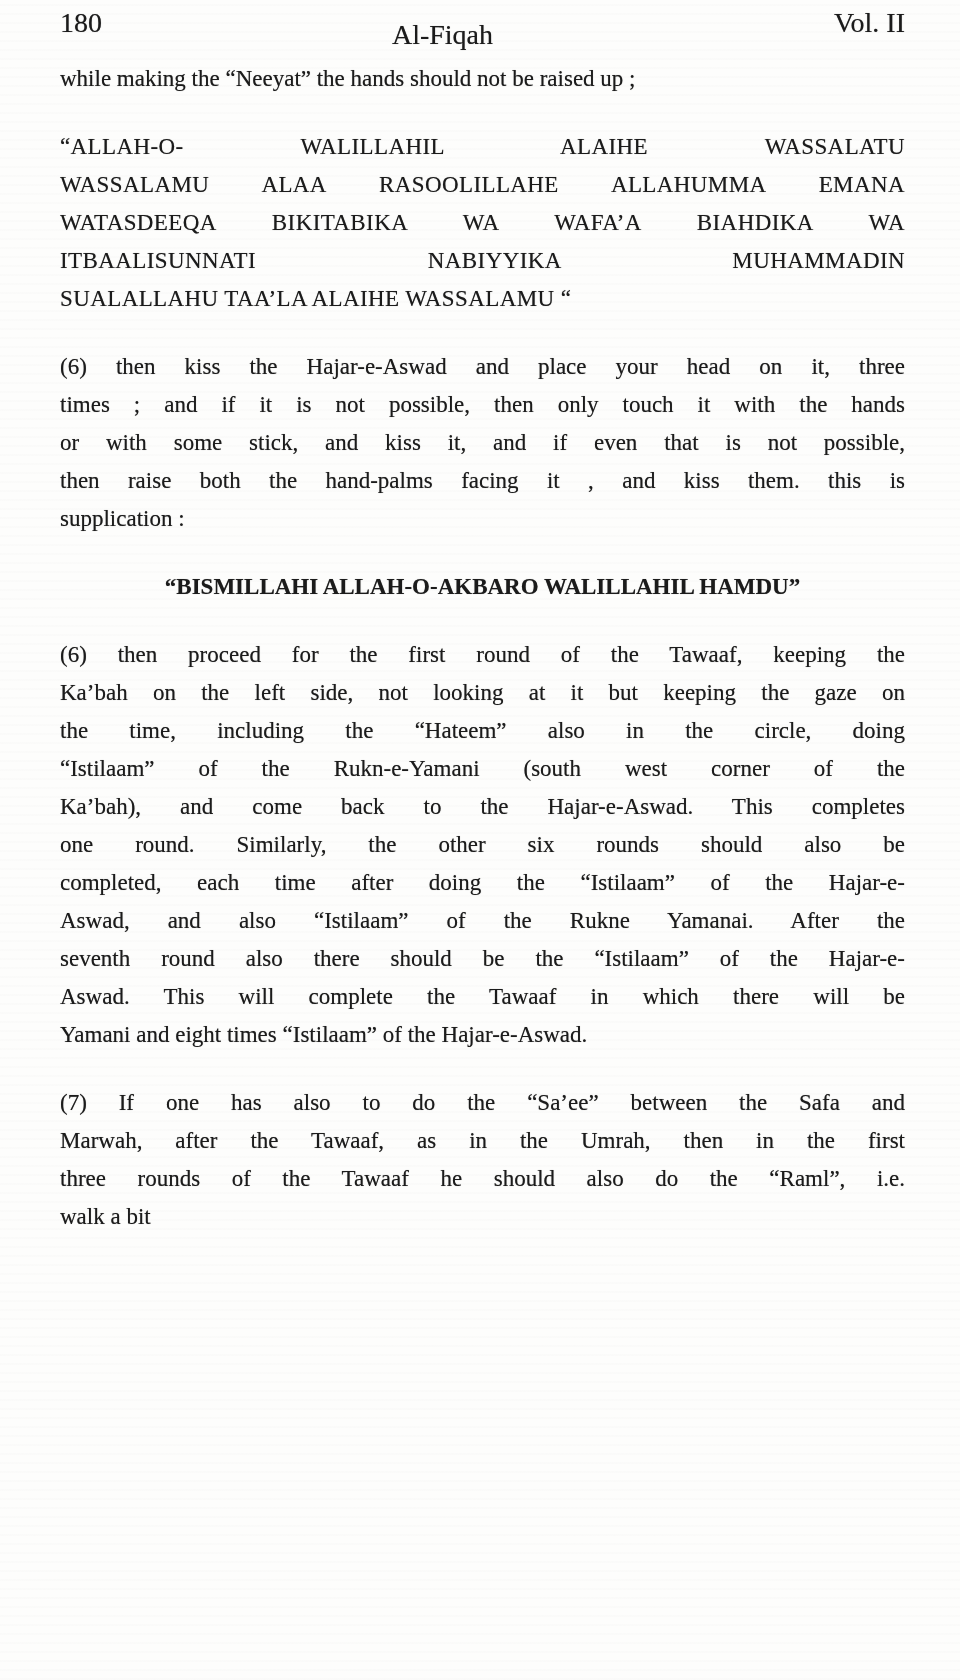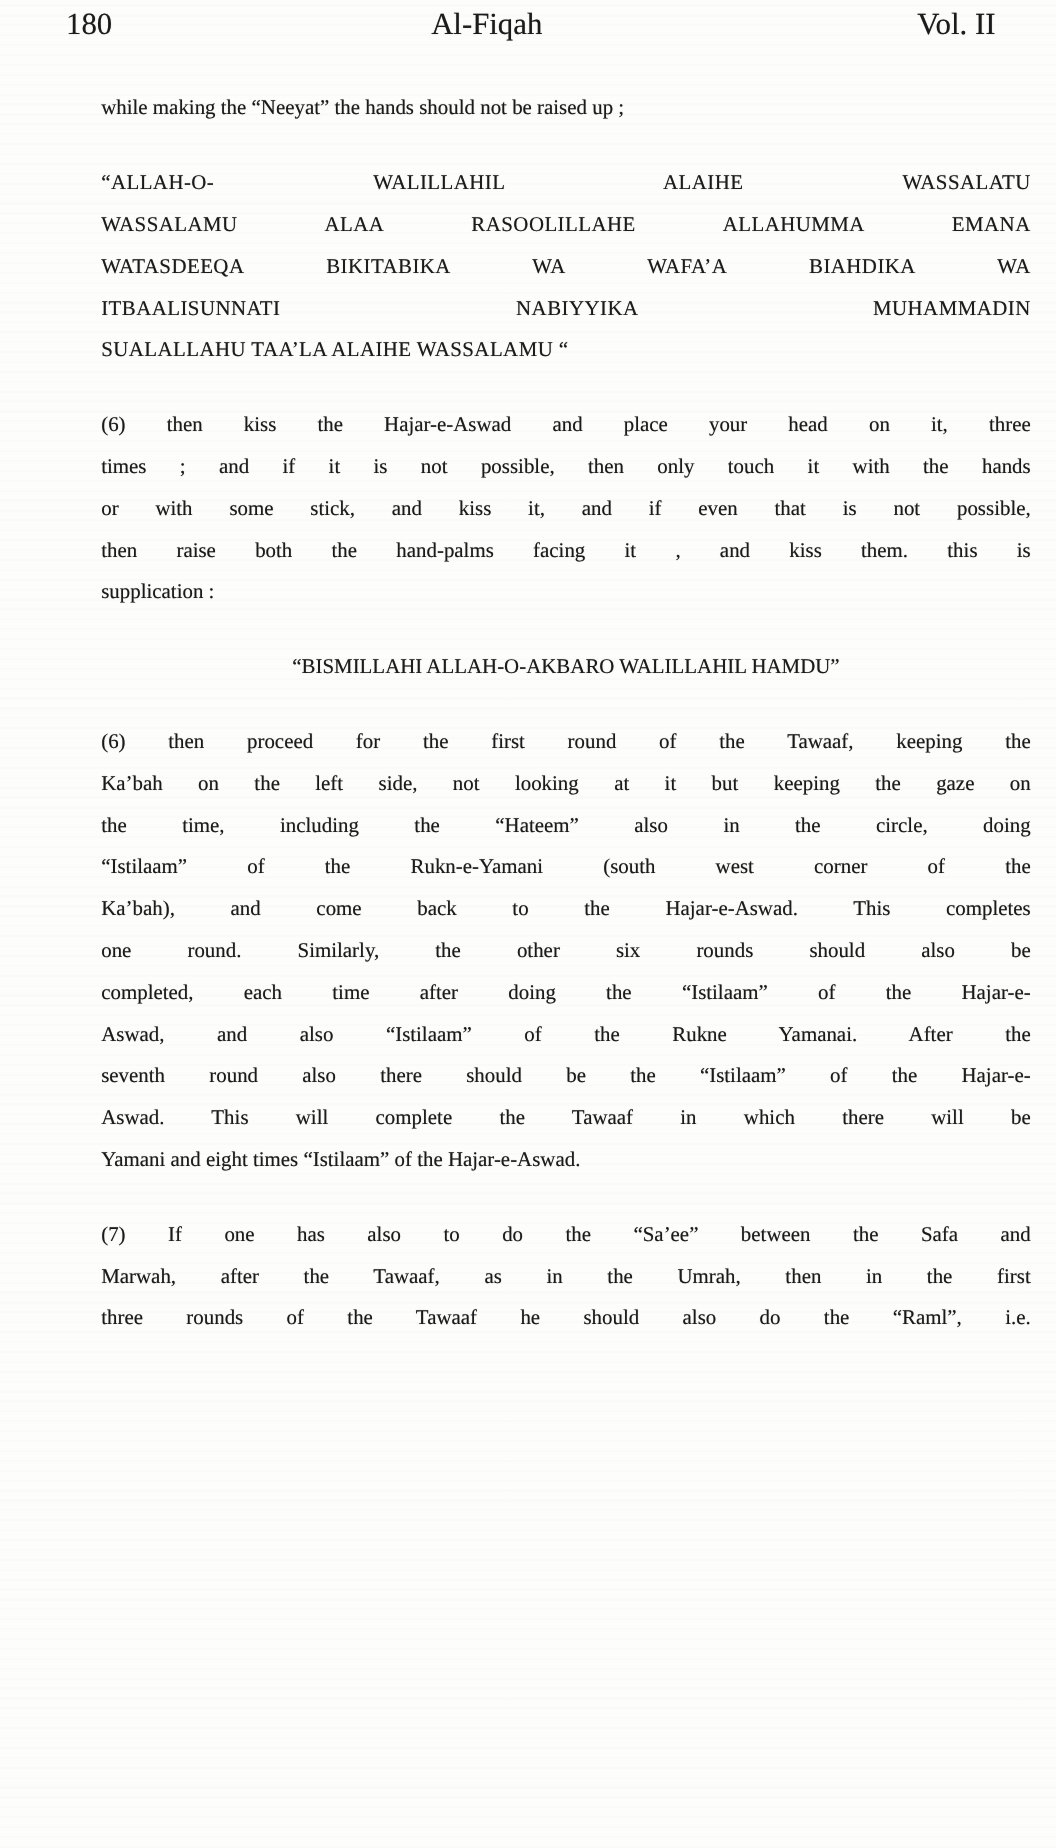--- a/index.html
+++ b/index.html
@@ -35,52 +35,53 @@
     justify-content: space-between;
     align-items: baseline;
     font-size: 28px;
     line-height: 34px;
   }
   .header .center-title {
     position: absolute;
     left: 0;
     right: 80px;
     text-align: center;
+    margin-top: 12px;
   }
   .header .vol {
     margin-left: auto;
   }
   .content {
     position: absolute;
-    top: 80px;
+    top: 60px;
     left: 60px;
     width: 845px;
-    font-size: 19px;
+    font-size: 23px;
     line-height: 38px;
-    margin-left: 32px;
   }
   .paragraph {
     margin: 0 0 30px 0;
   }
   .paragraph.caps {
     letter-spacing: 0.4px;
   }
   .line {
     text-align: justify;
     text-align-last: justify;
     white-space: nowrap;
     overflow: visible;
   }
   .line.last {
     text-align: left;
     text-align-last: left;
   }
   .paragraph.center .line {
     text-align: center;
     text-align-last: center;
+    font-weight: bold;
   }
 </style>
 </head>
 <body>
 
 <div class="page">
 
   <div class="header scan-text">
     <span>180</span>
     <span class="center-title">Al-Fiqah</span>
@@ -118,16 +119,17 @@
         <div class="line">completed, each time after doing the “Istilaam” of the Hajar-e-</div>
         <div class="line">Aswad, and also “Istilaam” of the Rukne Yamanai. After the</div>
         <div class="line">seventh round also there should be the “Istilaam” of the Hajar-e-</div>
         <div class="line">Aswad. This will complete the Tawaaf in which there will be</div>
         <div class="line last">Yamani and eight times “Istilaam” of the Hajar-e-Aswad.</div>
       </div>
       <div class="paragraph body">
         <div class="line">(7) If  one has also to do the “Sa’ee” between the Safa and</div>
         <div class="line">Marwah, after the Tawaaf, as in  the Umrah, then in the first</div>
         <div class="line">three rounds of the Tawaaf he should also do the “Raml”, i.e.</div>
+        <div class="line last">walk a bit</div>
       </div>
     </div>
 
 </div>
 
 </body></html>

